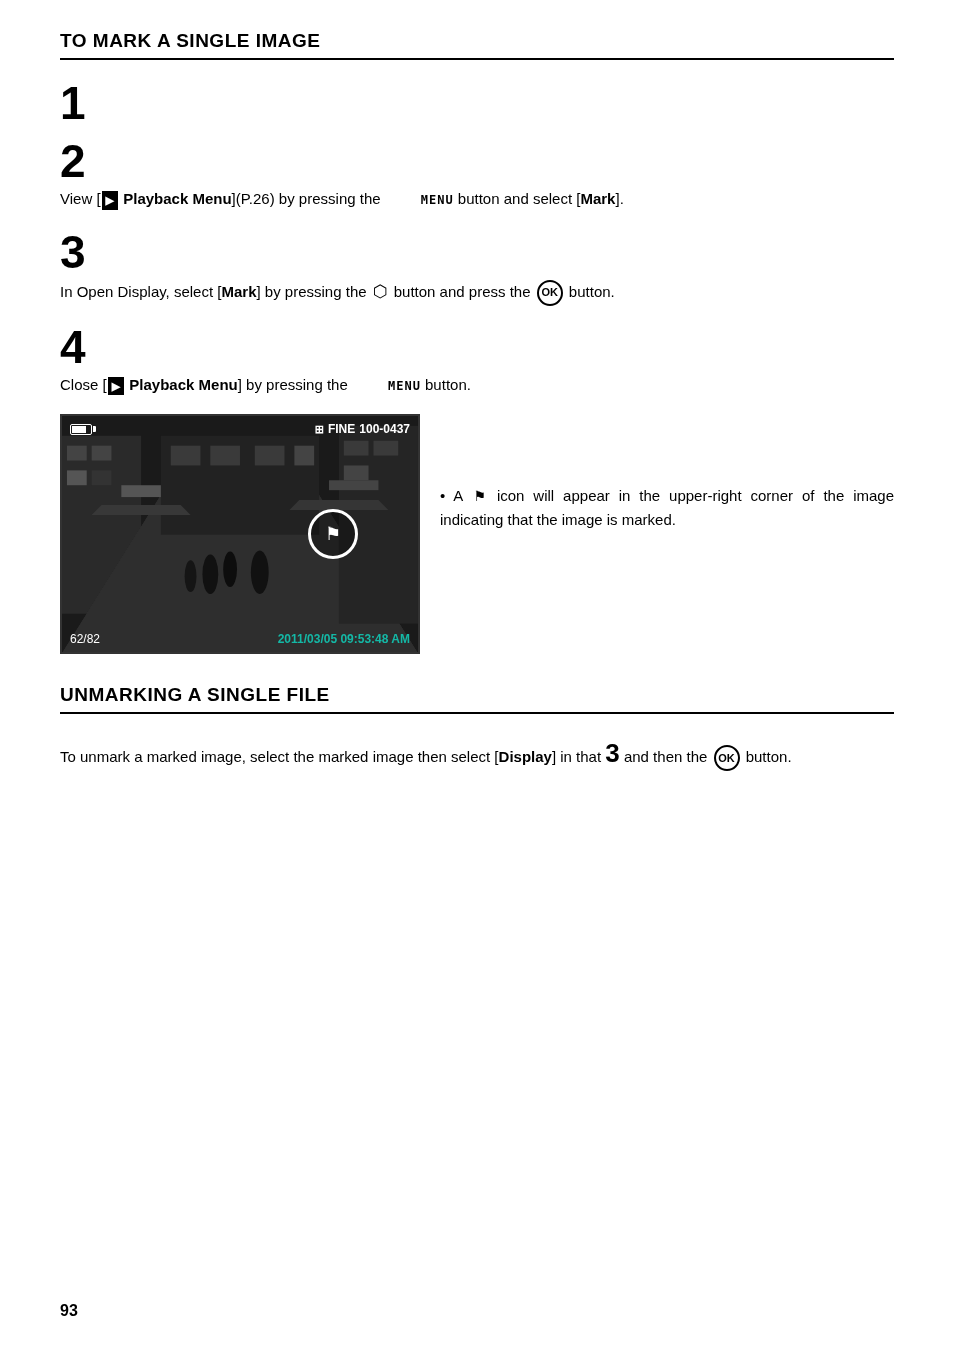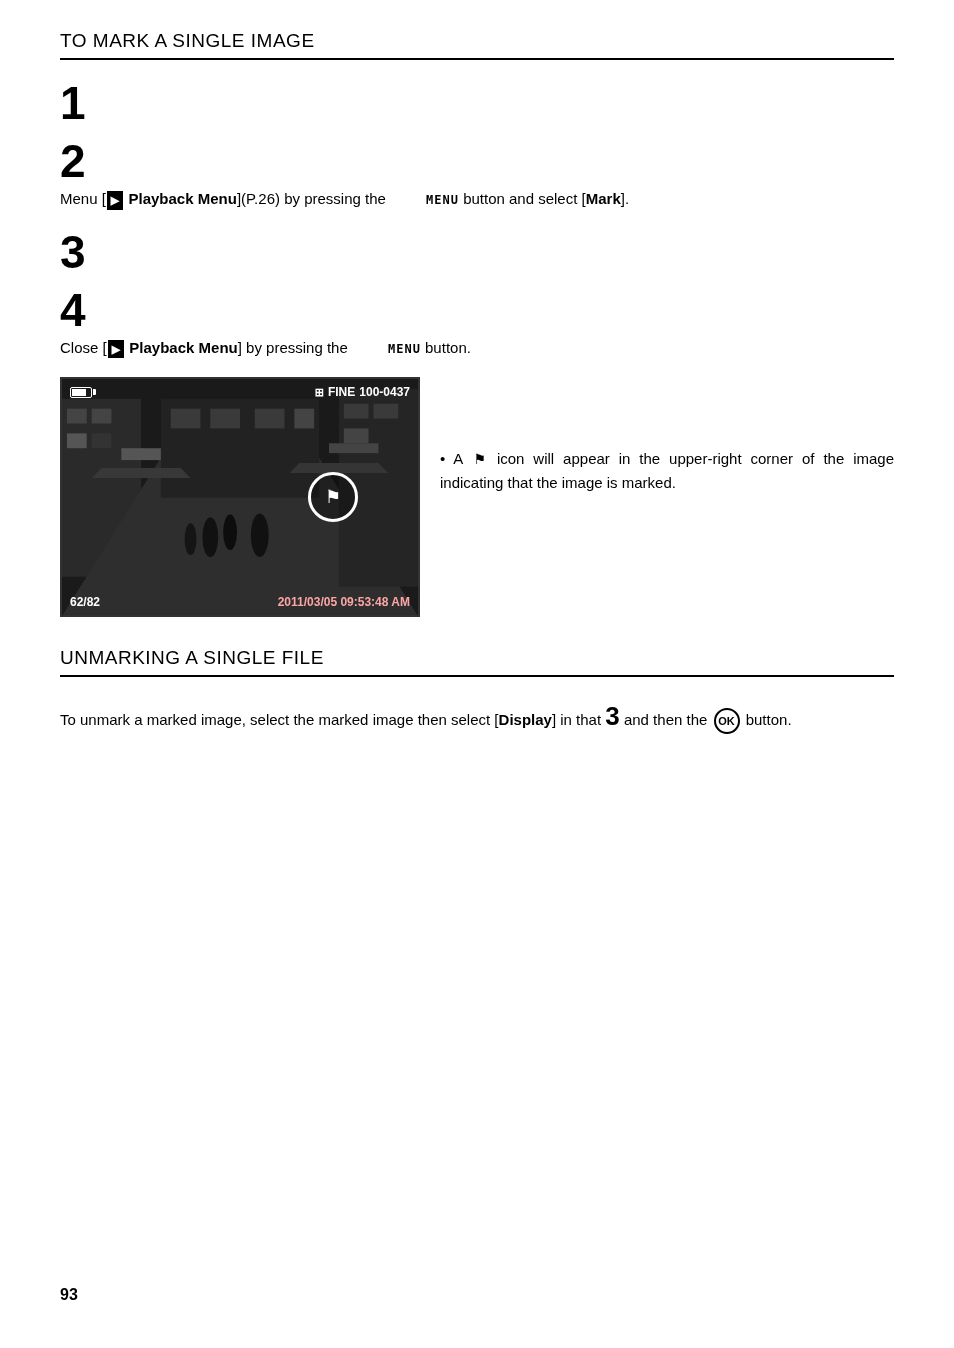--- a/index.html
+++ b/index.html
@@ -8,21 +8,21 @@
       color: #000;
       font-family: Arial, Helvetica, sans-serif;
       font-size: 15px;
       width: 954px;
       min-height: 1348px;
       padding: 30px 60px 40px 60px;
     }
 
     .section-title {
       font-size: 19px;
-      font-weight: normal;
+      font-weight: bold;
       border-bottom: 2px solid #000;
       padding-bottom: 6px;
       margin-bottom: 20px;
       letter-spacing: 0.5px;
     }
 
     .step-number {
       font-size: 46px;
       font-weight: 900;
       font-family: Arial Black, Arial, sans-serif;
@@ -201,25 +201,25 @@
       right: 0;
       display: flex;
       align-items: center;
       justify-content: space-between;
       padding: 0 8px;
     }
 
     .cam-frame-num {
       color: #fff;
       font-size: 12px;
-      font-weight: bold;
+      font-weight: normal;
     }
 
     .cam-datetime {
-      color: #fca5a5;
+      color: #14b8a6;
       font-size: 12px;
       font-weight: bold;
     }
 
     .camera-note {
       flex: 1;
       font-size: 15px;
       line-height: 1.6;
       text-align: justify;
       padding-top: 70px;
@@ -227,21 +227,21 @@
 
     
     .flag-icon {
       display: inline-block;
       font-size: 14px;
       margin: 0 2px;
     }
 
     .page-num {
       position: absolute;
-      bottom: 44px;
+      bottom: 28px;
       left: 60px;
       font-size: 16px;
       font-weight: bold;
     }
 
     
     .step-num-inline {
       font-size: 26px;
       font-weight: 900;
       font-family: Arial Black, Arial, sans-serif;
@@ -255,29 +255,37 @@
 
   <div class="section-title">TO MARK A SINGLE IMAGE</div>
 
   <div class="step-block">
     <div class="step-number">1</div>
   </div>
 
   <div class="step-block">
     <div class="step-number">2</div>
     <div class="step-text">
-      <span>Menu [</span><span class="menu-icon">▶</span>
+      <span>View [</span><span class="menu-icon">▶</span>
       <span class="bold">Playback Menu</span><span>](P.26) by pressing the</span>
       <span class="mono-small">MENU</span>
       <span> button and select [</span><span class="bold">Mark</span><span>].</span>
     </div>
   </div>
 
   <div class="step-block">
     <div class="step-number">3</div>
+    <div class="step-text">
+      <span>In Open Display, select [</span><span class="bold">Mark</span><span>] by pressing the</span>
+      
+      <span class="ud-arrow"> ⬡ </span>
+      <span> button and press the</span>
+      <span class="ok-btn">OK</span>
+      <span> button.</span>
+    </div>
   </div>
 
   <div class="step-block">
     <div class="step-number">4</div>
     <div class="step-text">
       <span>Close [</span><span class="menu-icon">▶</span>
       <span class="bold">Playback Menu</span><span>] by pressing the</span>
       <span class="mono-small">MENU</span>
       <span> button.</span>
     </div>

